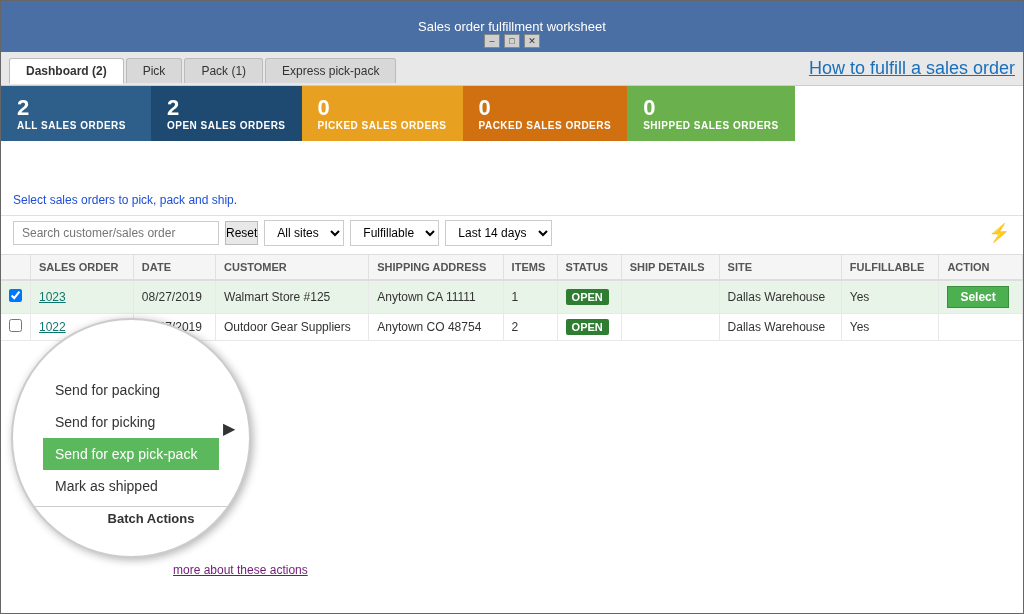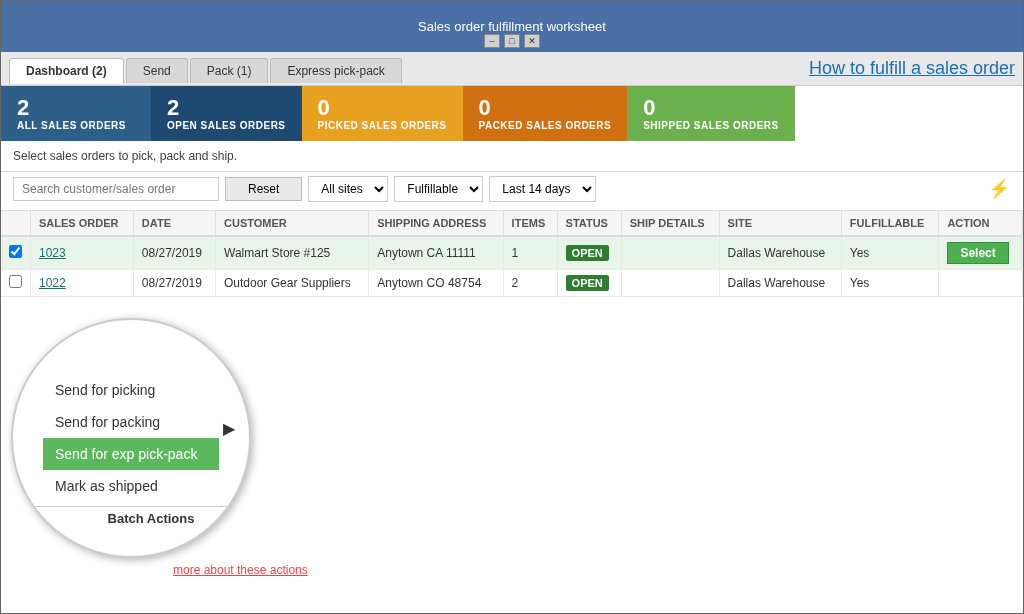--- a/index.html
+++ b/index.html
@@ -115,33 +115,34 @@
       align-items: center;
       gap: 6px;
       border-bottom: 1px solid #e0e0e0;
       flex-shrink: 0;
       justify-content: space-between;
     }
     .toolbar-left { display: flex; gap: 6px; align-items: center; }
     .toolbar-right { display: flex; align-items: center; }
     .toolbar-label {
       font-size: 12px;
-      color: #404040;
+      color: #1d4ed8;
       white-space: nowrap;
+      margin-top: 44px;
     }
 
     .search-input {
       padding: 4px 8px;
       border: 1px solid #ccc;
       width: 206px;
       font-size: 12px;
       color: #999;
     }
     .btn-reset {
-      padding: 4px 22px;
+      padding: 4px 0;
       background: #e8e8e8;
       border: 1px solid #bbb;
       cursor: pointer;
       font-size: 12px;
     }
     .select-dropdown {
       padding: 4px 8px;
       border: 1px solid #ccc;
       font-size: 12px;
       background: white;
@@ -220,21 +221,21 @@
       color: #333;
       cursor: pointer;
       white-space: nowrap;
     }
     .menu-item.highlighted {
       background: #5cb85c;
       color: white;
     }
 
     .more-actions-link {
-      color: #ef4444;
+      color: #701a75;
       text-decoration: underline;
       font-size: 12px;
       cursor: pointer;
       padding: 4px 12px;
     }
   </style>
 </head>
 <body>
 
 <div class="window">
@@ -249,21 +250,21 @@
     </div>
   </div>
 
   <div class="tabs-bar">
     <div class="tabs-left">
       <div class="tab active">
         <span>Dashboard</span>
         <span> (2)</span>
       </div>
       <div class="tab">
-        <span>Send</span>
+        <span>Pick</span>
       </div>
       <div class="tab">
         <span>Pack</span>
         <span> (1)</span>
       </div>
       <div class="tab">
         <span>Express pick-pack</span>
       </div>
     </div>
     <a class="help-link">How to fulfill a sales order</a>
@@ -378,24 +379,24 @@
           </tr>
         </tbody>
       </table>
     </div>
 
     <div style="position:absolute; bottom:0; left:0; width:320px; height:280px;">
 
       <div style="position:absolute; bottom:55px; left:10px; width:240px; height:240px; border-radius:50%; background:white; border:2px solid #ccc; box-shadow:2px 2px 8px rgba(0,0,0,0.3); overflow:hidden; display:flex; flex-direction:column; justify-content:center; z-index:100;">
         <div style="padding:0 30px;">
           <div class="menu-item">
-            <span>Send for picking</span>
+            <span>Send for packing</span>
           </div>
           <div class="menu-item">
-            <span>Send for packing</span>
+            <span>Send for picking</span>
           </div>
           <div class="menu-item highlighted">
             <span>Send for exp pick-pack</span>
           </div>
           <div class="menu-item">
             <span>Mark as shipped</span>
           </div>
         </div>
         <div style="position:absolute; bottom:30px; width:100%; text-align:center; border-top:1px solid #ccc; padding-top:4px;">
           <span style="font-size:13px; font-weight:bold; color:#333;margin-left:40px;">Batch Actions</span>

